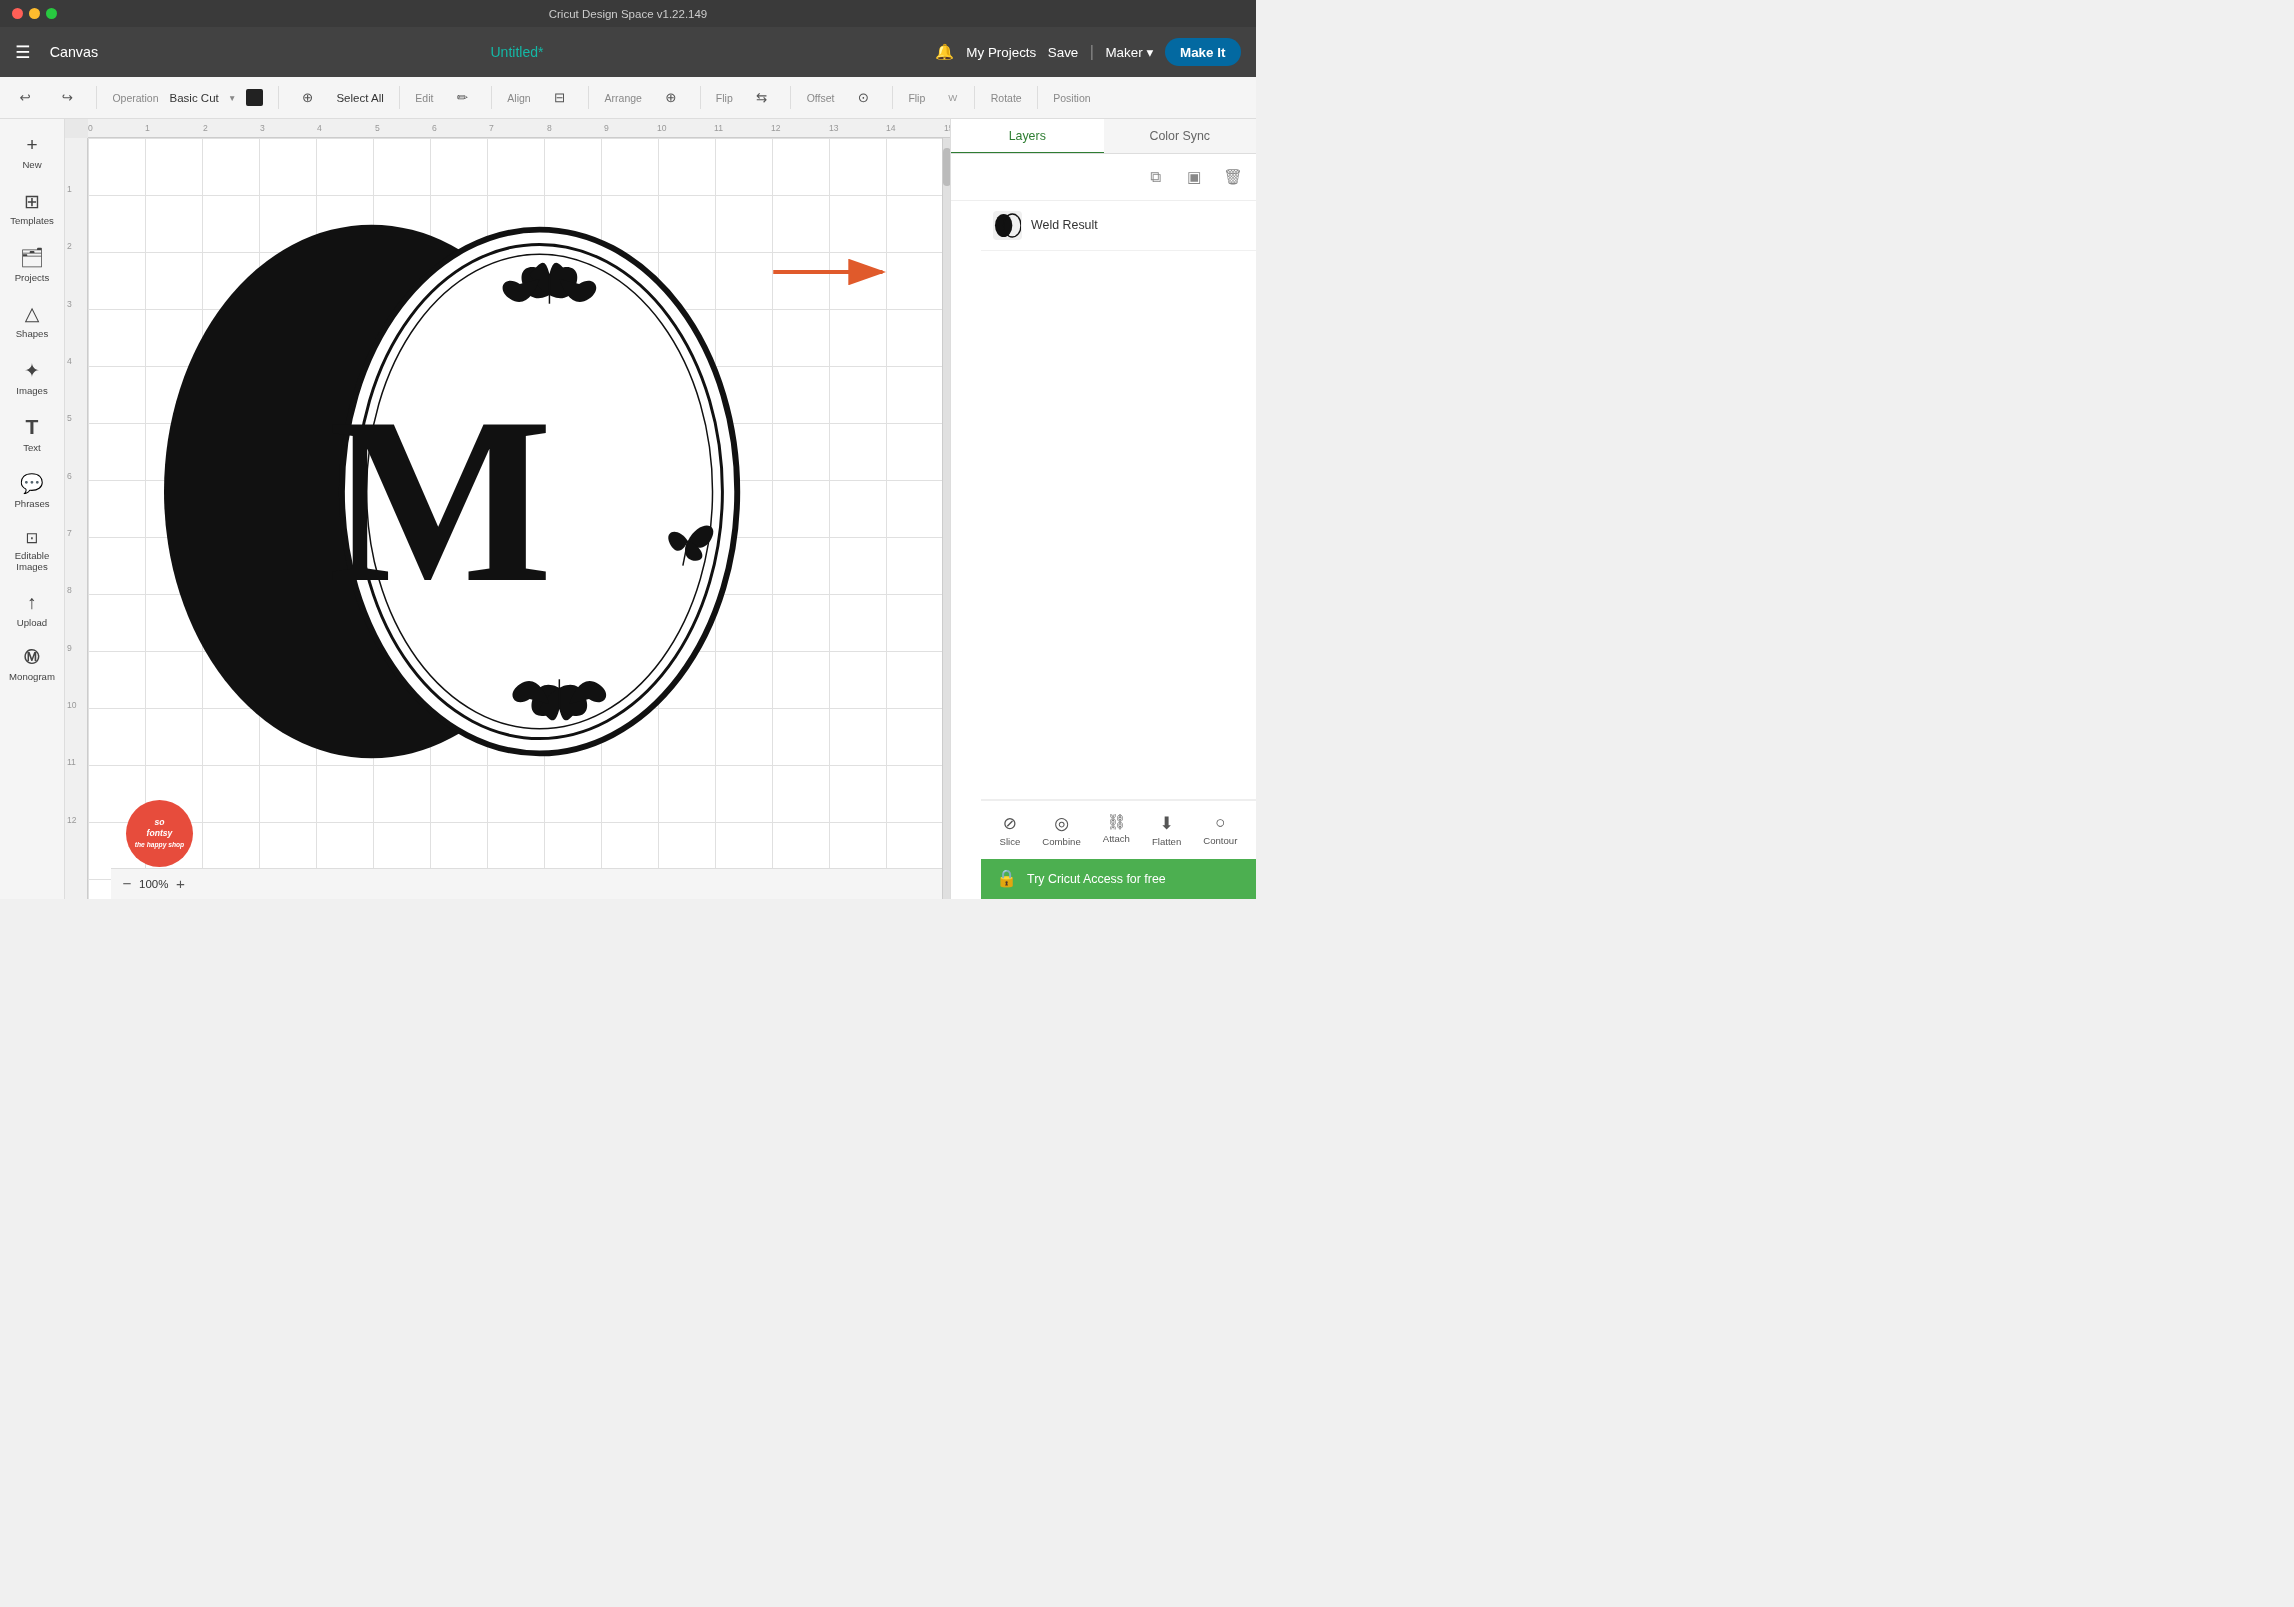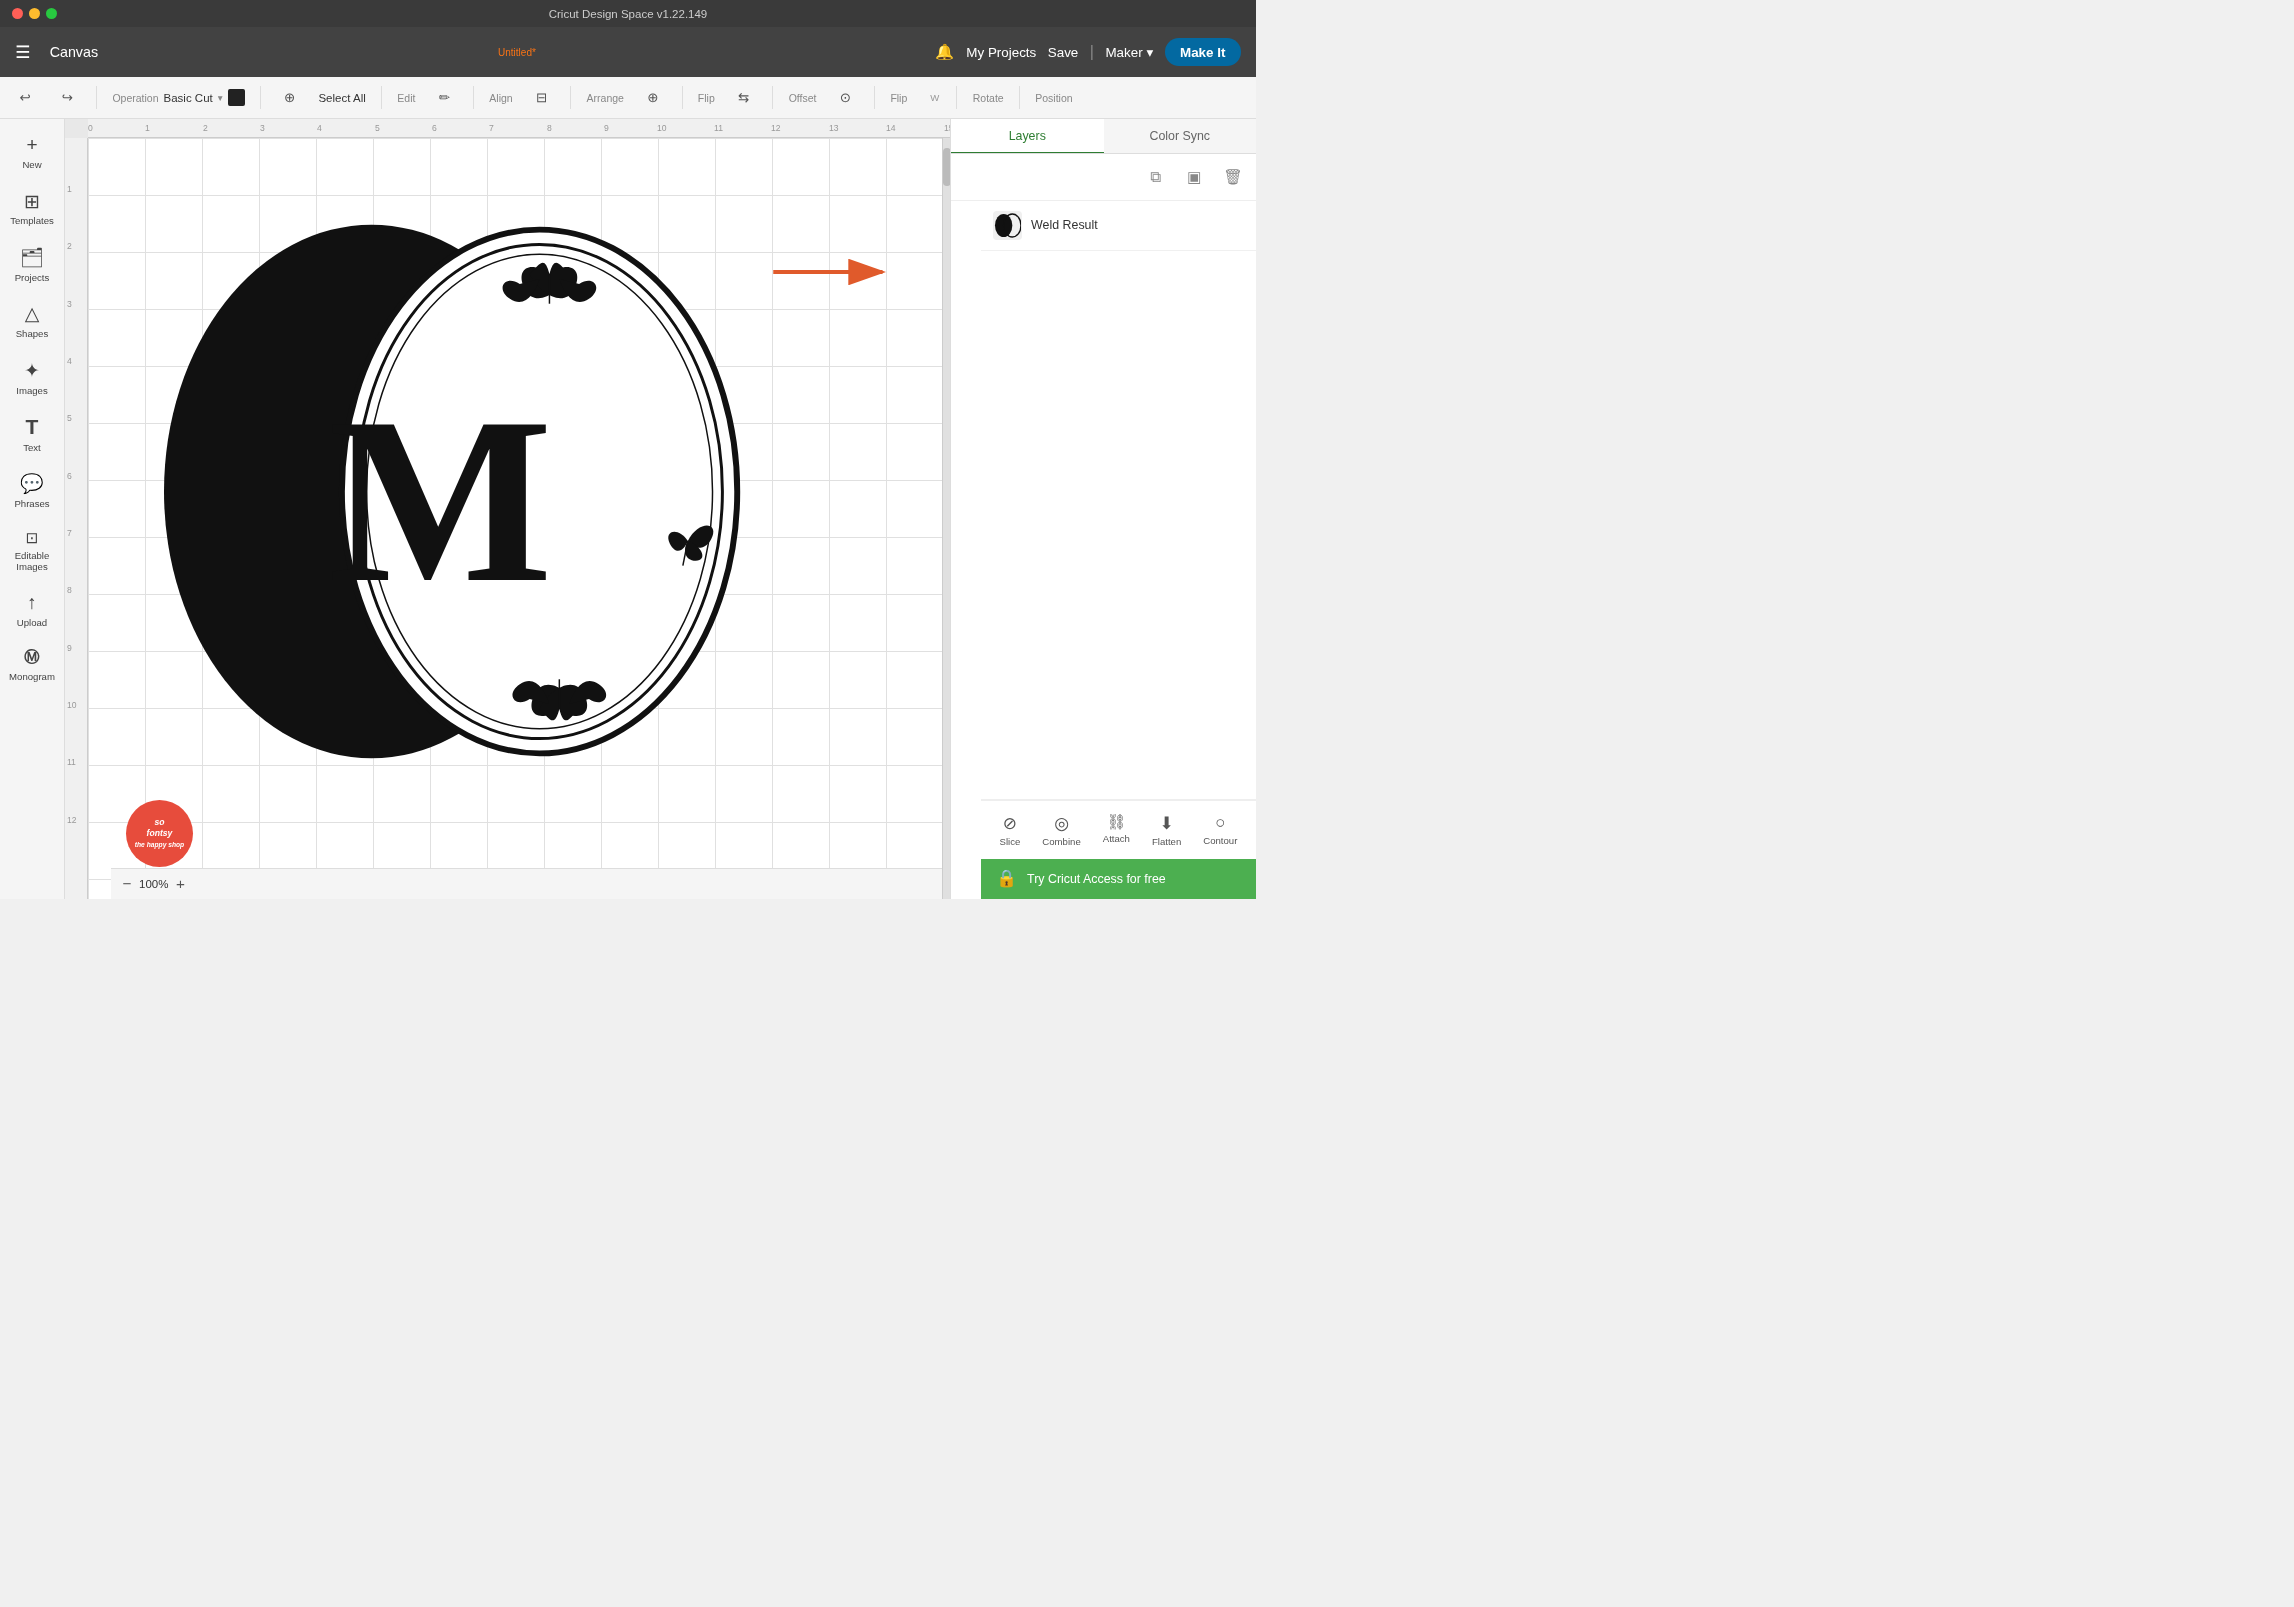--- a/index.html
+++ b/index.html
@@ -20,21 +20,21 @@
       color: #ccc; font-size: 11.5px;
     }
 
     
     .top-nav {
       width: 100%; height: 50px; background: #424242;
       display: flex; align-items: center; padding: 0 15.3px; gap: 15.3px;
     }
     .hamburger { color: white; font-size: 17px; cursor: pointer; margin-right: 3.8px; }
     .canvas-label { color: white; font-size: 14.3px; font-weight: 500; }
-    .nav-title { flex: 1; text-align: center; color: #f97316; font-size: 10px; }
+    .nav-title { flex: 1; text-align: center; color: #14b8a6; font-size: 14px; }
     .nav-right { display: flex; align-items: center; gap: 11.5px; }
     .bell-icon { color: white; font-size: 15.3px; }
     .my-projects { color: #ffffff; font-size: 13.4px; cursor: pointer; }
     .save-btn { color: white; font-size: 13.4px; cursor: pointer; }
     .divider-v { color: #888; }
     .maker-btn {
       display: flex; align-items: center; gap: 3.8px;
       color: white; font-size: 13.4px; cursor: pointer;
     }
     .make-it-btn {
@@ -42,21 +42,21 @@
       padding: 6.7px 15.3px; border-radius: 19px; font-size: 13.4px;
       font-weight: 600; cursor: pointer;
     }
 
     
     .toolbar {
       width: 100%; height: 42px; background: #f5f5f5;
       border-bottom: 1px solid #ddd;
       display: flex; align-items: center; padding: 0 11.5px; gap: 15.3px;
     }
-    .toolbar-group { display: flex; align-items: center; gap: 5px; }
+    .toolbar-group { display: flex; align-items: center; gap: 11px; }
     .toolbar-label { font-size: 10.5px; color: #888; }
     .toolbar-value { font-size: 11.5px; color: #333; }
     .toolbar-sep { width: 1px; height: 23px; background: #ddd; }
     .toolbar-icon-btn {
       width: 27px; height: 27px; display: flex; align-items: center;
       justify-content: center; cursor: pointer; border-radius: 3.8px;
       font-size: 13.4px; color: #555;
     }
     .color-swatch {
       width: 17px; height: 17px; background: #222; border-radius: 1.9px; cursor: pointer;

